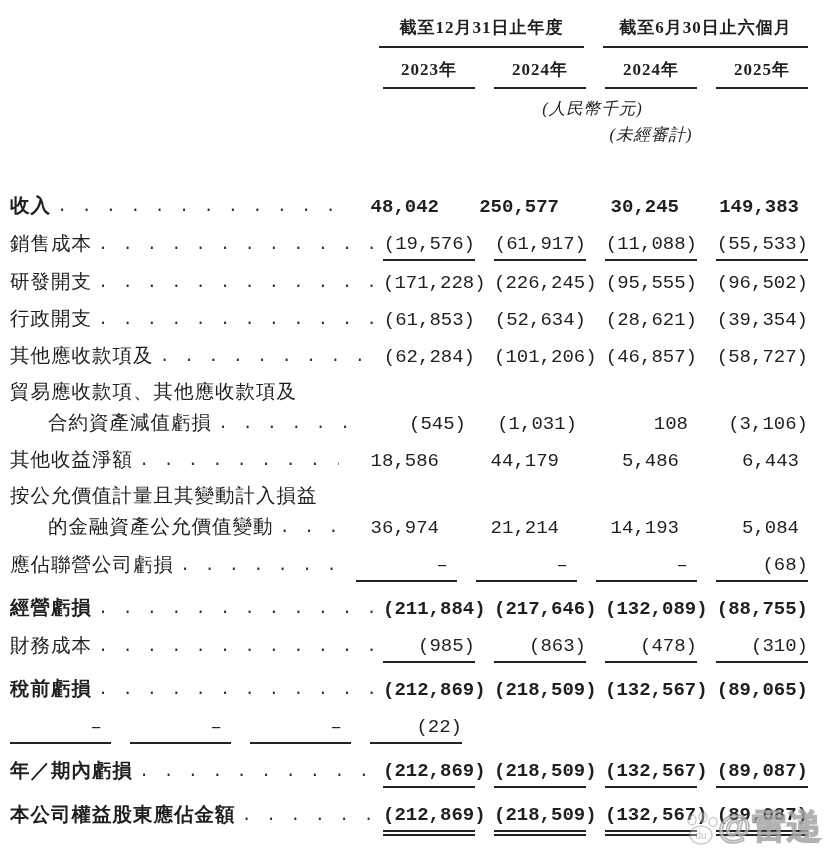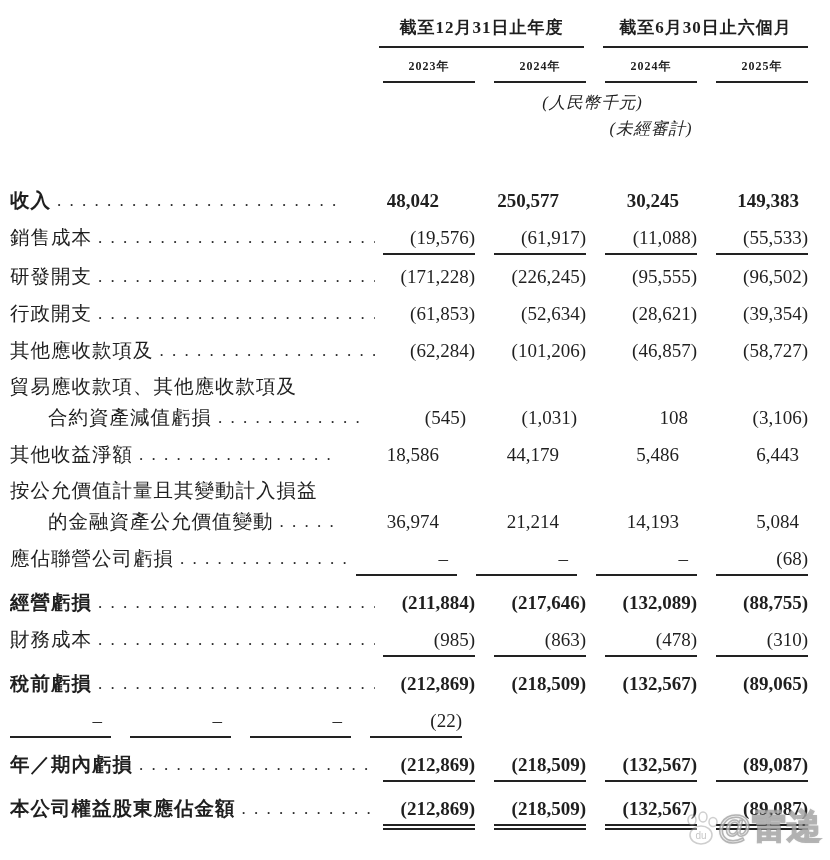--- a/index.html
+++ b/index.html
@@ -1,21 +1,21 @@
 <!DOCTYPE html>
 <html><head>
 <meta charset="utf-8">
 <style>
   html,body{margin:0;padding:0;}
   body{
     width:830px;height:860px;background:#ffffff;overflow:hidden;position:relative;
     font-family:"Liberation Serif","DejaVu Serif",serif;color:#1f1f1f;
   }
   .page{box-sizing:border-box;width:830px;height:860px;padding:16px 22px 0 10px;position:relative;}
-  .row{display:flex;align-items:flex-start;margin-top:7px;}
+  .row{display:flex;align-items:center;margin-top:7px;font-family:Liberation Mono, monospace;}
   .lab{flex:1;display:flex;align-items:flex-end;white-space:nowrap;overflow:hidden;
        font-size:19.5px;letter-spacing:1px;height:30px;line-height:30px;}
   .lab .lt{flex:0 0 auto;}
   .leader{flex:1;overflow:hidden;position:relative;height:30px;margin:0 8px 0 6px;}
   .leader::after{
     content:". . . . . . . . . . . . . . . . . . . . . . . . . . . . . . . . . . . . . . . . . . . . .";
     position:absolute;left:0;bottom:0;white-space:nowrap;font-size:17px;letter-spacing:2px;
     font-weight:normal;color:#2a2a2a;line-height:30px;
   }
   .cells{display:flex;gap:19px;flex:0 0 auto;}
@@ -28,21 +28,21 @@
   .gap{margin-top:12px;}
   .l1{margin-top:8px;}
   .l1 .lab{height:26px;line-height:26px;}
   .l2{margin-top:3px;}
   .ind{padding-left:38px;}
   
   .hrow{display:flex;align-items:flex-end;}
   .hspacer{flex:1;}
   .group{width:205px;text-align:center;font-weight:bold;font-size:17px;letter-spacing:1px;
          border-bottom:2px solid #222;padding-bottom:7px;white-space:nowrap;}
-  .ycell{width:92px;text-align:center;font-weight:bold;font-size:12px;letter-spacing:1px;
+  .ycell{width:92px;text-align:center;font-weight:bold;font-size:17px;letter-spacing:1px;
          border-bottom:2px solid #222;padding-bottom:6px;margin-top:10px;}
   .note-wide{width:431px;text-align:center;font-style:italic;font-size:16.5px;margin-top:9px;
              letter-spacing:1px;}
   .ncell{width:92px;text-align:center;font-style:italic;font-size:16.5px;margin-top:4px;
          white-space:nowrap;letter-spacing:1px;}
   .first-data{margin-top:46px;}
   
   .wm{position:absolute;right:8px;bottom:10px;display:flex;align-items:flex-end;z-index:5;
       pointer-events:none;}
   .wm-text{font-size:34px;font-weight:bold;font-family:Liberation Sans, sans-serif;

